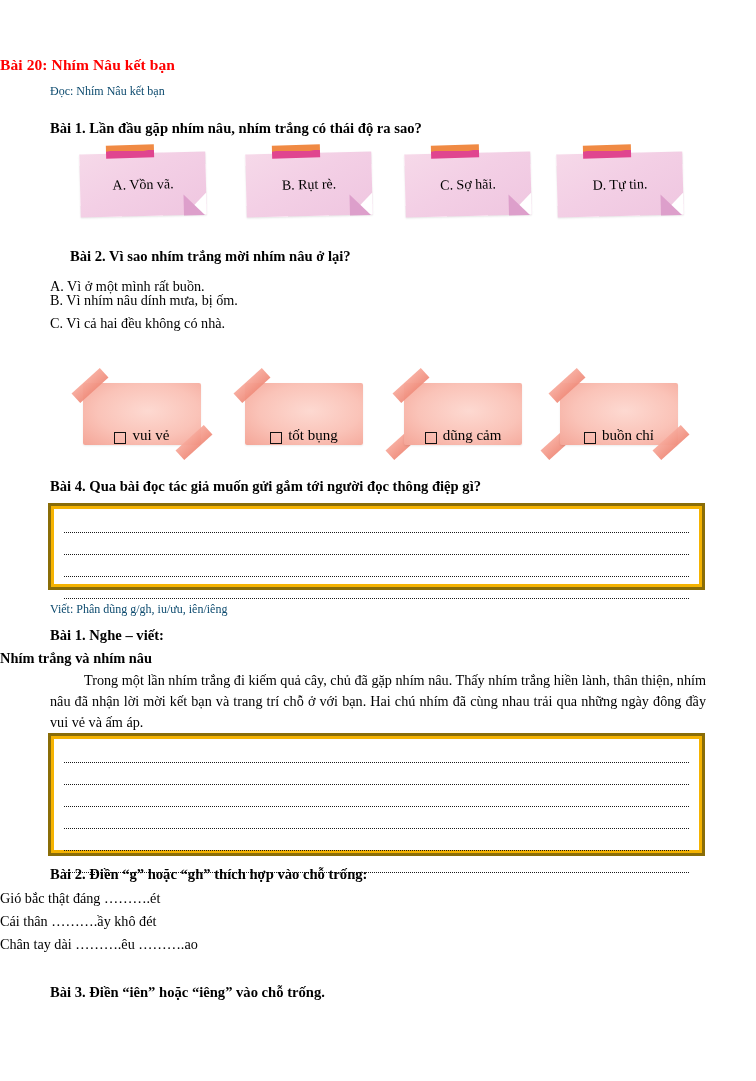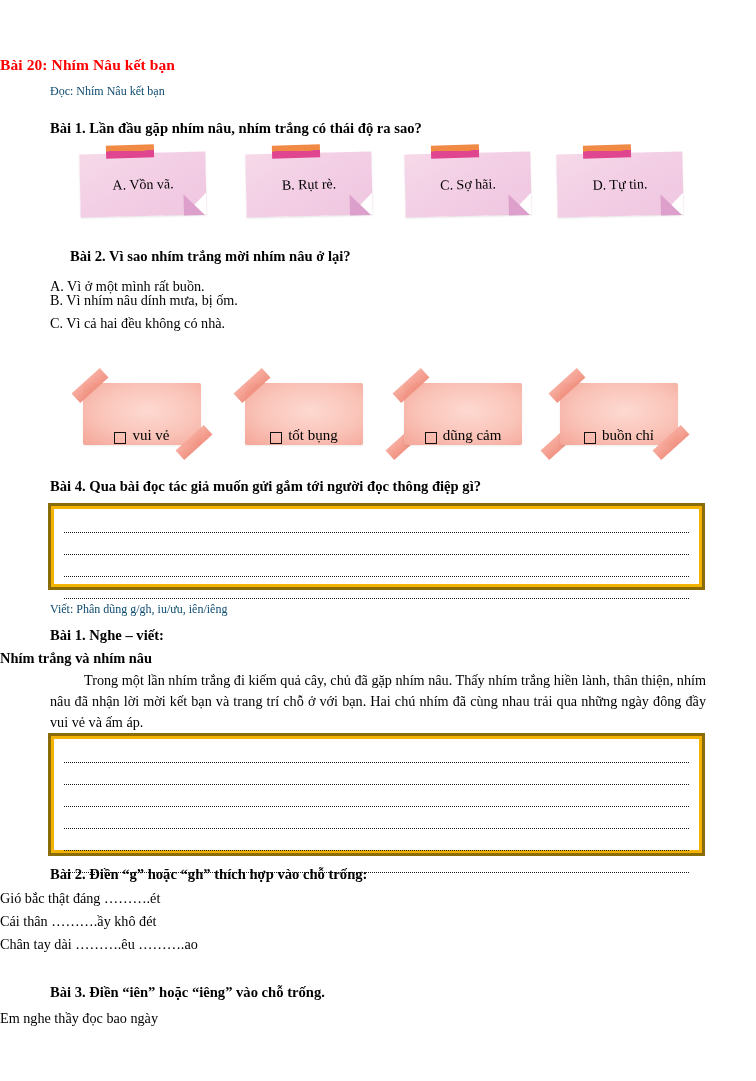--- a/index.html
+++ b/index.html
@@ -348,15 +348,14 @@
       <div class="dotline"></div>
     </div>
   </div>
 
   <div class="q-line" style="top:866px;">Bài 2. Điền “g” hoặc “gh” thích hợp vào chỗ trống:</div>
   <div class="center-line" style="top:890px;">Gió bắc thật đáng ……….ét</div>
   <div class="center-line" style="top:913px;">Cái thân ……….ầy khô đét</div>
   <div class="center-line" style="top:936px;">Chân tay dài ……….êu ……….ao</div>
 
   <div class="q-line" style="top:984px;">Bài 3. Điền “iên” hoặc “iêng” vào chỗ trống.</div>
-  <div class="center-line" style="top:1010px;">Em nghe thầy đọc bao ngày</div>
 
 </div>
 
 </body></html>

